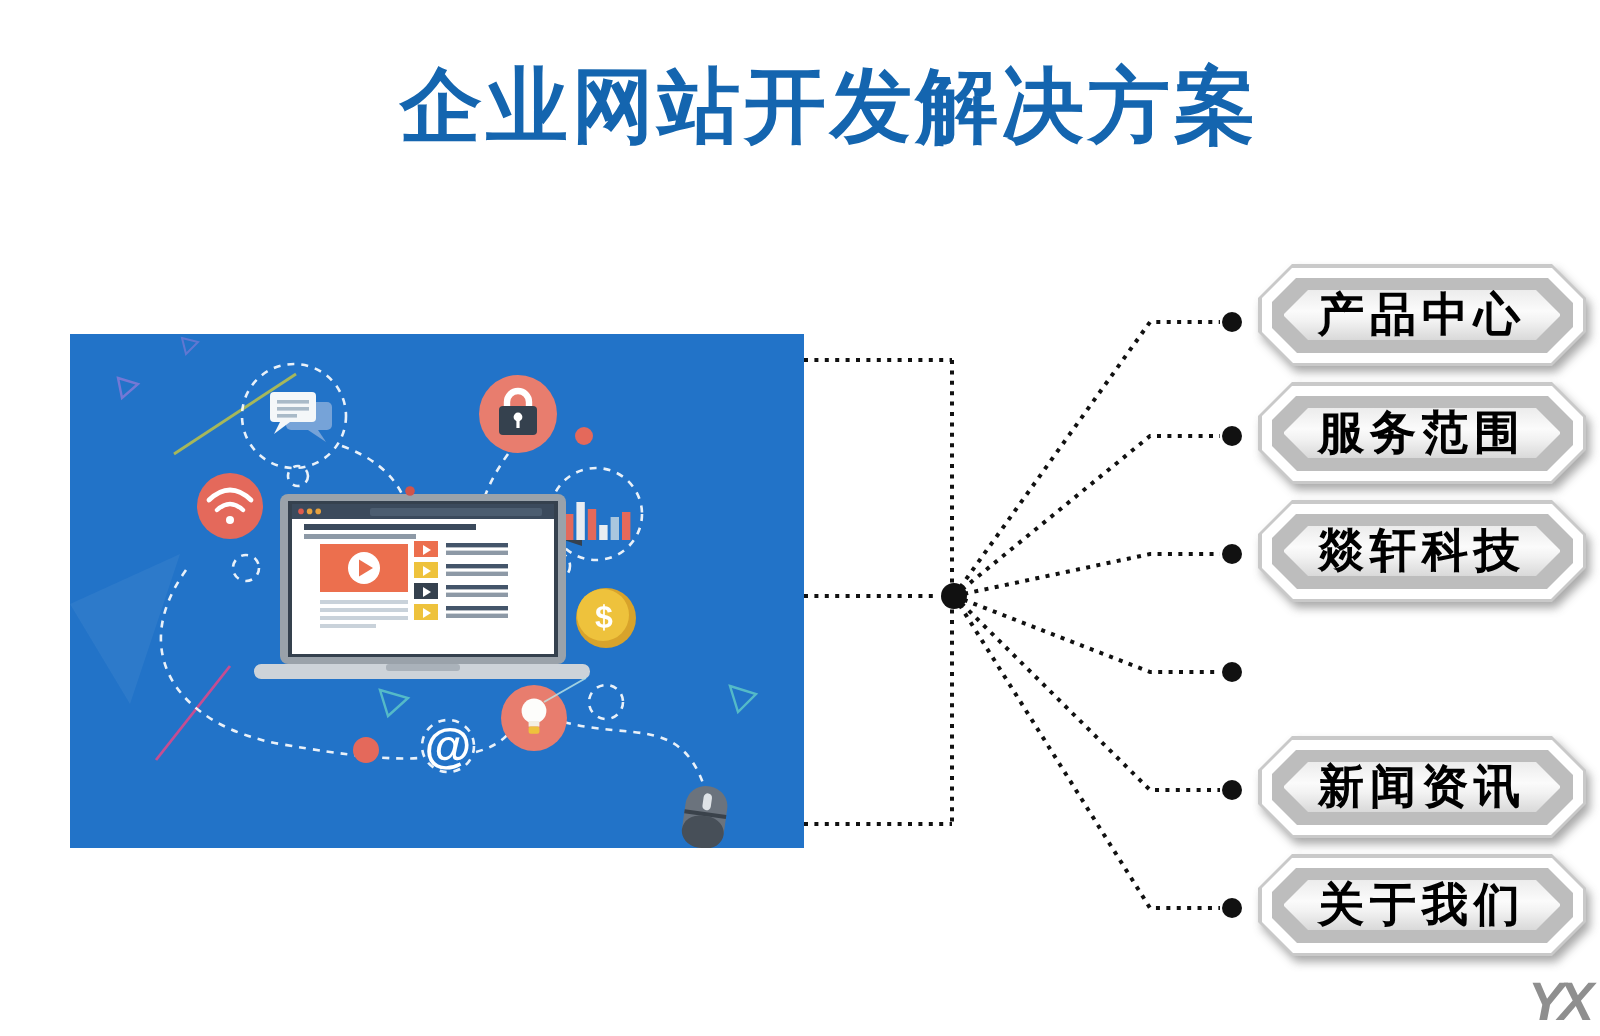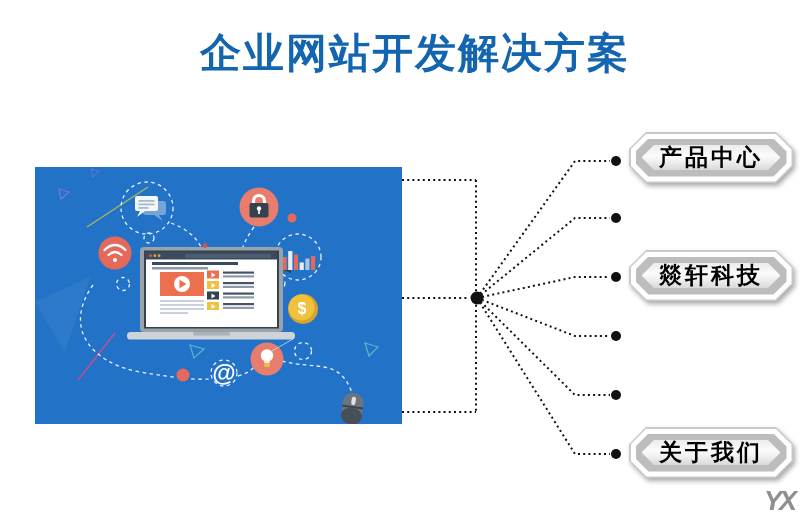--- a/index.html
+++ b/index.html
@@ -218,26 +218,48 @@
     <div class="btn-shape">
         <div class="btn-white">
           <div class="btn-mid">
             <div class="btn-inner">
       <span class="btn-label">产品中心</span>
     </div>
           </div>
         </div>
       </div>
   </div>
+  <div class="btn" style="top:191px">
+    <div class="btn-shape">
+        <div class="btn-white">
+          <div class="btn-mid">
+            <div class="btn-inner">
+      <span class="btn-label">服务范围</span>
+    </div>
+          </div>
+        </div>
+      </div>
+  </div>
   <div class="btn" style="top:250px">
     <div class="btn-shape">
         <div class="btn-white">
           <div class="btn-mid">
             <div class="btn-inner">
       <span class="btn-label">燚轩科技</span>
+    </div>
+          </div>
+        </div>
+      </div>
+  </div>
+  <div class="btn" style="top:368px">
+    <div class="btn-shape">
+        <div class="btn-white">
+          <div class="btn-mid">
+            <div class="btn-inner">
+      <span class="btn-label">新闻资讯</span>
     </div>
           </div>
         </div>
       </div>
   </div>
   <div class="btn" style="top:427px">
     <div class="btn-shape">
         <div class="btn-white">
           <div class="btn-mid">
             <div class="btn-inner">

